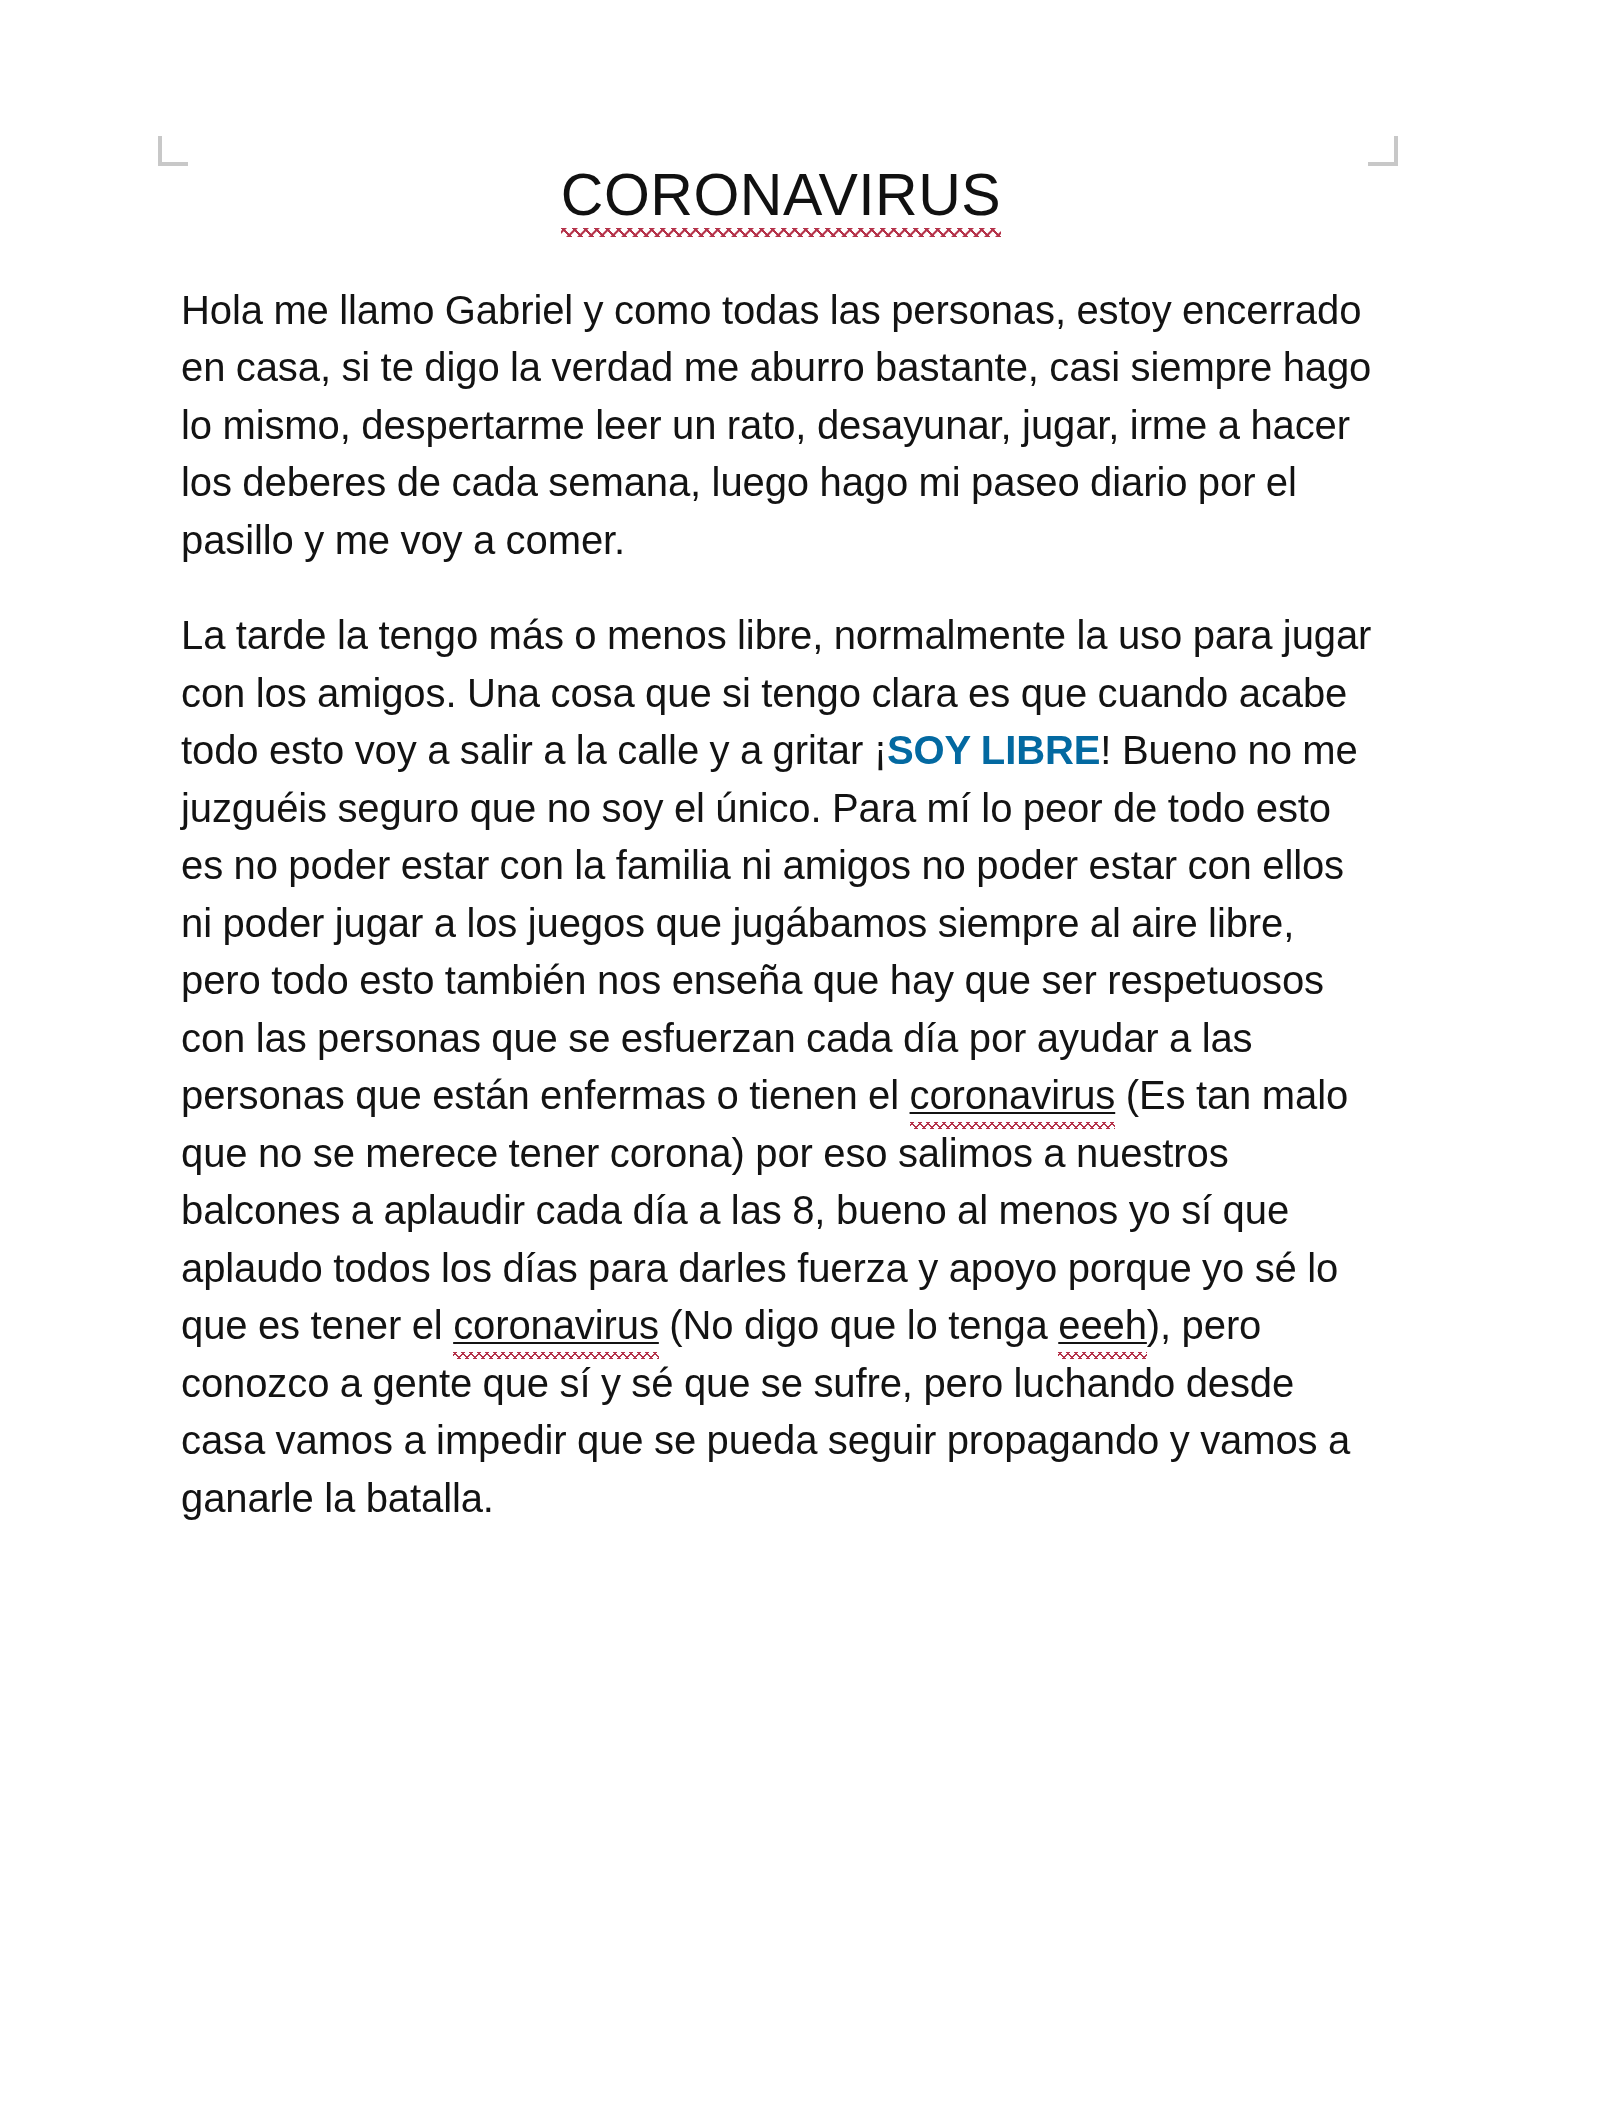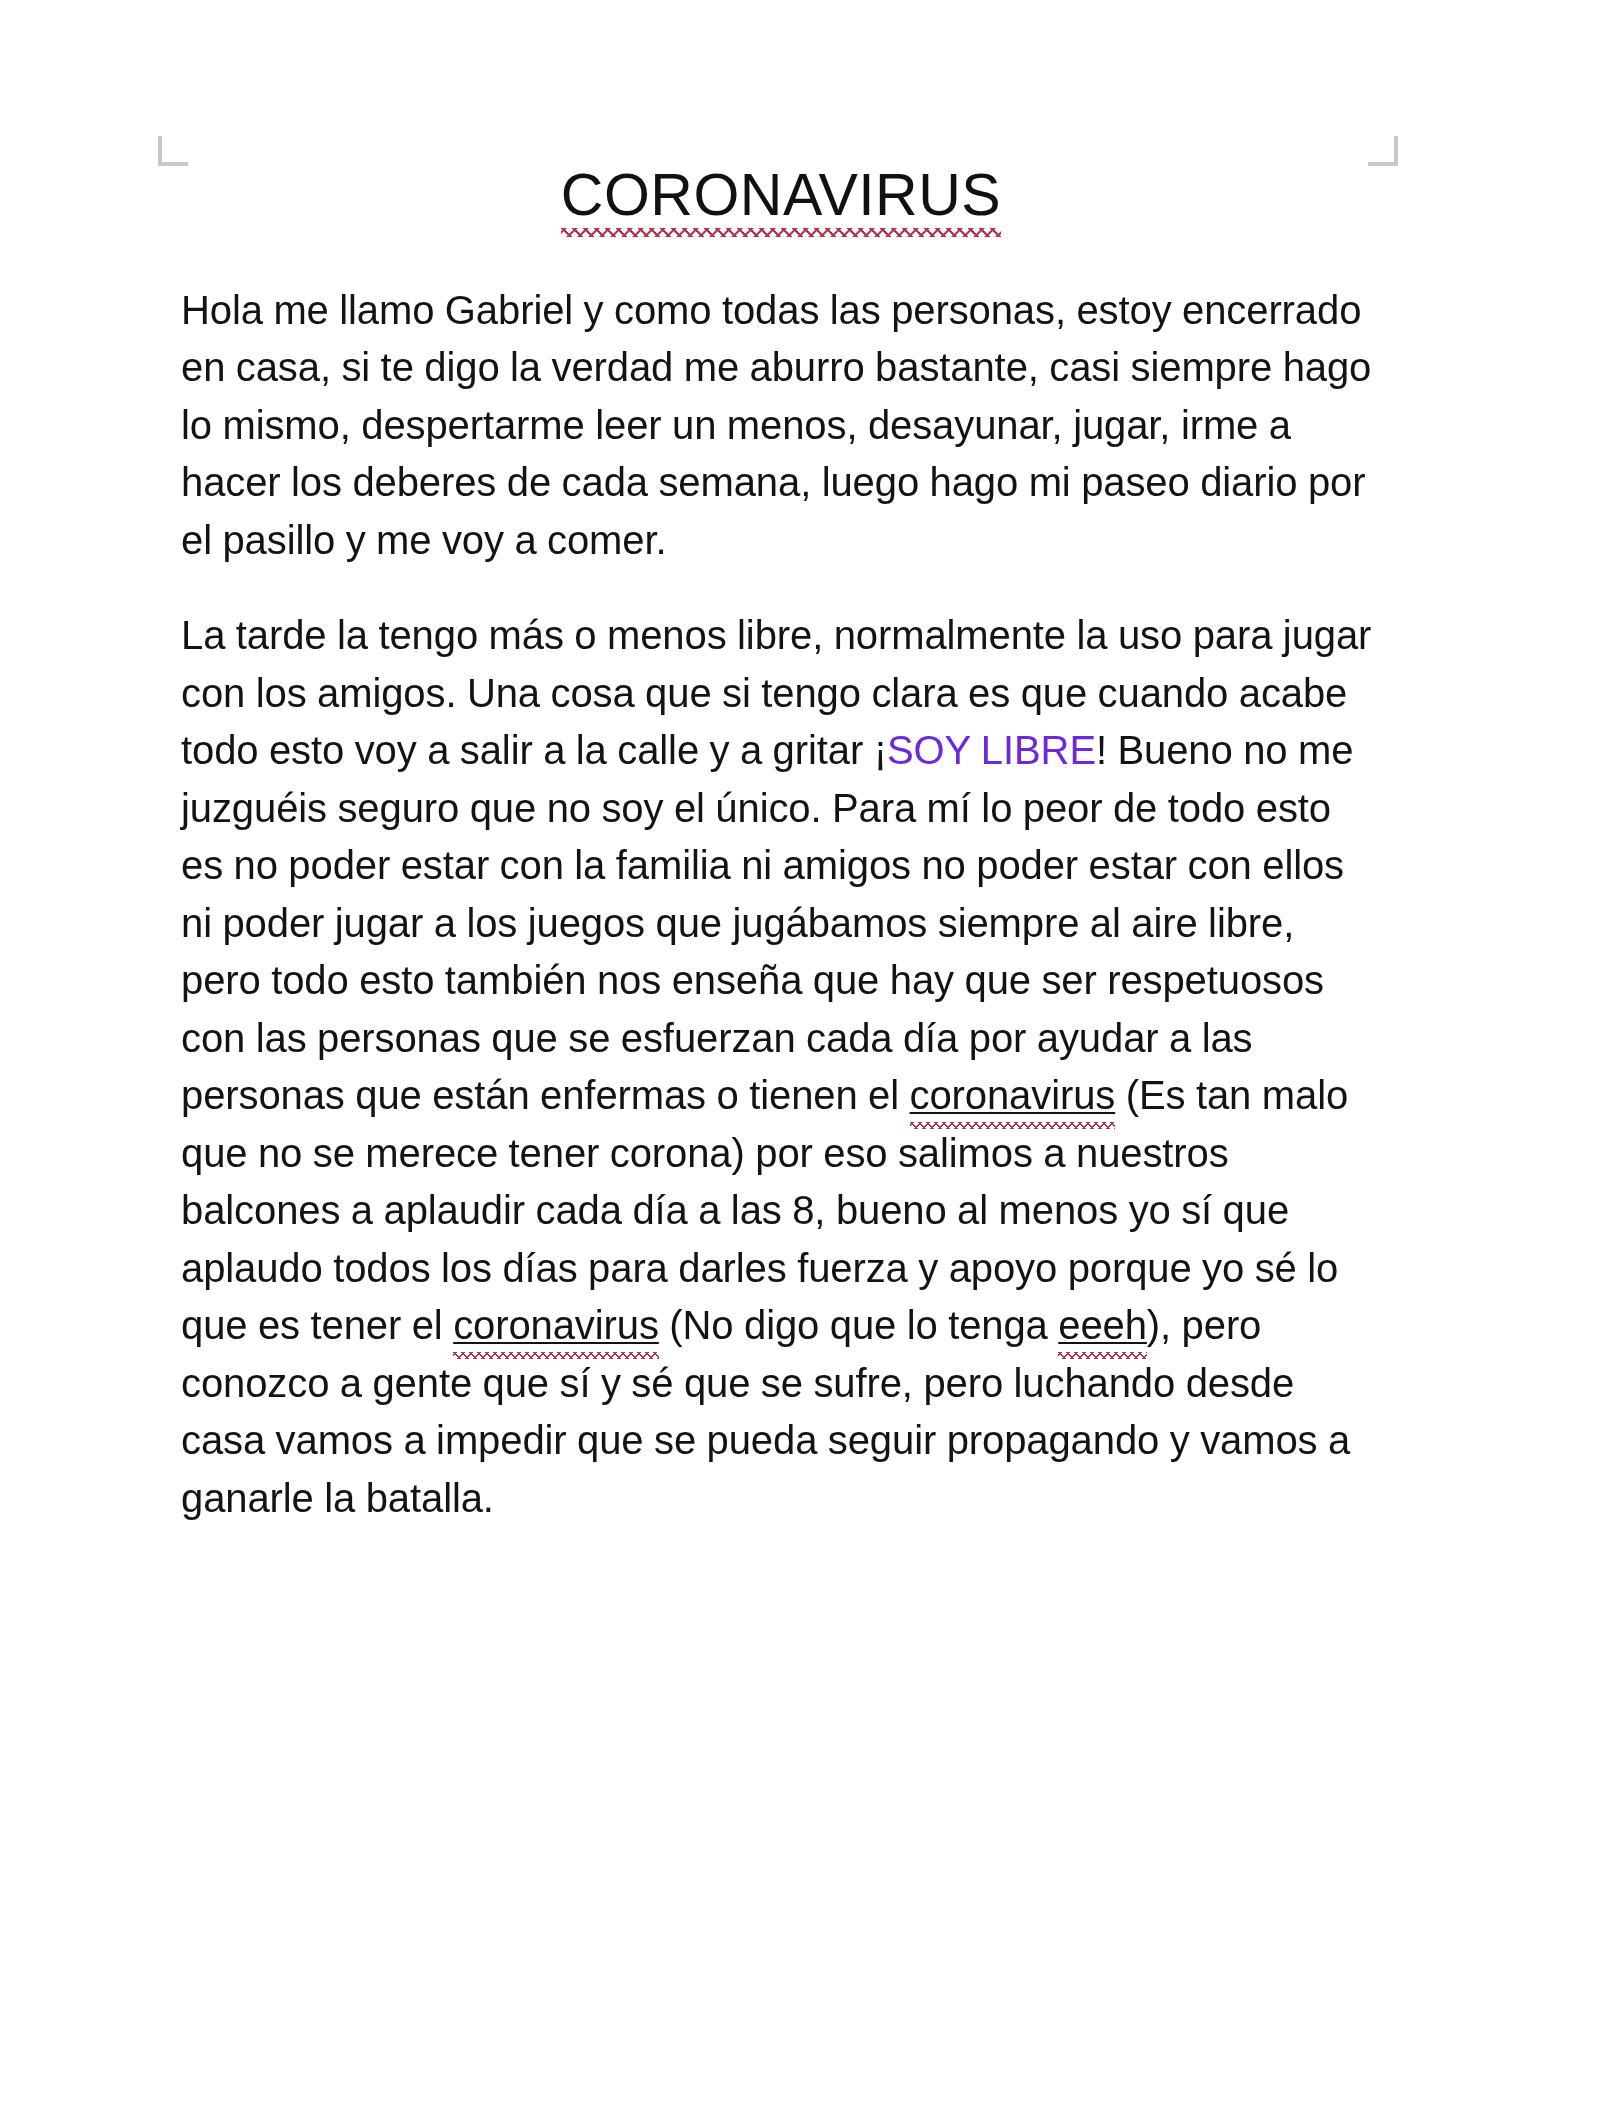--- a/index.html
+++ b/index.html
@@ -76,21 +76,22 @@
     margin: 0 0 38px 0;
     text-align: left;
     word-spacing: -0.5px;
     letter-spacing: -0.1px;
     font-stretch: condensed;
   }
   .para:last-child { margin-bottom: 0; }
 
   
   .hl-red {
-    color: #6d28d9;
+    color: #0369a1;
+    font-weight: bold;
   }
   .underlined {
     text-decoration: underline;
     text-decoration-color: #131313;
     text-decoration-thickness: 2px;
     text-underline-offset: 3px;
   }
 
   
   .spell {
@@ -126,18 +127,18 @@
 
 <div class="page">
 
   <div class="corner-mark tl"></div>
   <div class="corner-mark tr"></div>
 
   <div class="doc-body">
 
     <h1 class="doc-title"><span class="spell">CORONAVIRUS</span></h1>
 
-    <p class="para"><span>Hola me llamo Gabriel y como todas las personas, estoy encerrado en casa, si te digo la verdad me aburro bastante, casi siempre hago lo mismo, despertarme leer un menos, desayunar, jugar, irme a hacer los deberes de cada semana, luego hago mi paseo diario por el pasillo y me voy a comer.</span></p>
+    <p class="para"><span>Hola me llamo Gabriel y como todas las personas, estoy encerrado en casa, si te digo la verdad me aburro bastante, casi siempre hago lo mismo, despertarme leer un rato, desayunar, jugar, irme a hacer los deberes de cada semana, luego hago mi paseo diario por el pasillo y me voy a comer.</span></p>
 
     <p class="para"><span>La tarde la tengo más o menos libre, normalmente la uso para jugar con los amigos. Una cosa que si tengo clara es que cuando acabe todo esto voy a salir a la calle y a gritar ¡</span><span class="hl-red">SOY LIBRE</span><span>! Bueno no me juzguéis seguro que no soy el único. Para mí lo peor de todo  esto es no poder estar con la familia ni amigos no poder estar con ellos ni poder jugar a los juegos que jugábamos siempre al aire libre, pero todo esto también nos enseña que hay que ser respetuosos con las personas que se esfuerzan cada día por ayudar a las personas que están enfermas o tienen el </span><span class="underlined spell under">coronavirus</span><span> (Es tan malo que no se merece tener corona) por eso salimos a nuestros balcones a aplaudir cada día a las 8, bueno al menos yo sí que aplaudo todos los días para darles fuerza y apoyo porque yo sé lo que es tener el </span><span class="underlined spell under">coronavirus</span><span> (No digo que lo tenga </span><span class="underlined spell under">eeeh</span><span>), pero conozco a gente que sí y sé que se sufre, pero luchando desde casa vamos a impedir que se pueda seguir propagando y vamos a ganarle la batalla.</span></p>
 
   </div>
 </div>
 
 </body></html>

